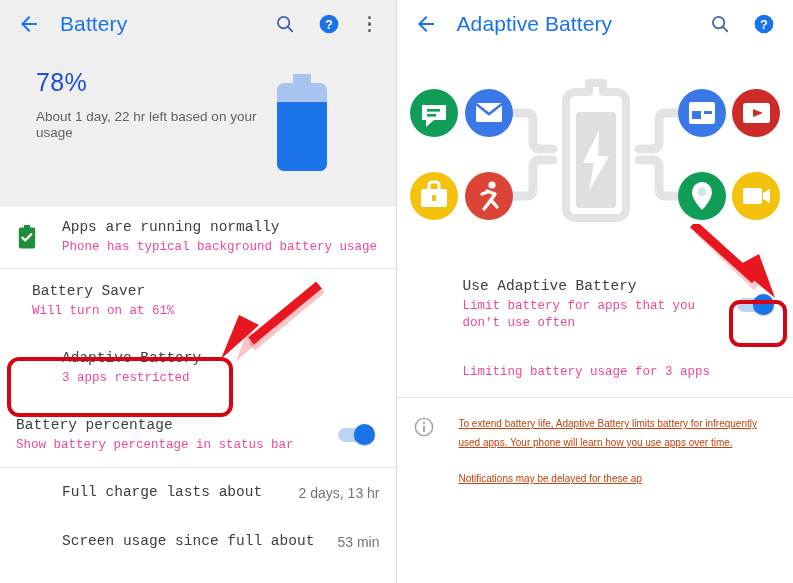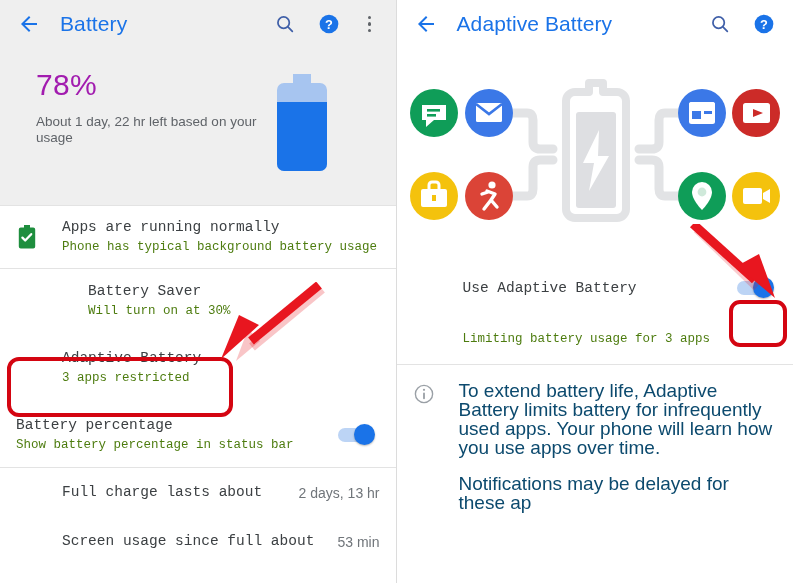--- a/index.html
+++ b/index.html
@@ -23,51 +23,51 @@
     font-size:21px;color:#1a73e8;font-weight:500;margin-left:14px;
     letter-spacing:.1px;white-space:nowrap;flex:1 1 auto;
   }
   .bar-actions{display:flex;align-items:center;gap:18px;padding-right:4px;}
   .act{width:26px;height:26px;display:flex;align-items:center;justify-content:center;cursor:pointer;}
   .dots{display:flex;flex-direction:column;align-items:center;justify-content:center;gap:3px;width:20px;height:24px;cursor:pointer;}
   .dots i{display:block;width:3.4px;height:3.4px;border-radius:50%;background:#5f6368;}
 
   
   .hero-left{background:#efefef;height:157px;position:relative;box-sizing:border-box;padding:22px 20px 0 36px;}
-  .pct{font-size:30px;color:#a21caf;font-weight:400;line-height:1;letter-spacing:.3px;}
+  .pct{font-size:25px;color:#1d4ed8;font-weight:400;line-height:1;letter-spacing:.3px;}
   .pct-sub{font-size:13.5px;color:#5f6368;line-height:16px;margin-top:14px;max-width:230px;}
   .batt-big{position:absolute;right:63px;top:18px;width:62px;height:110px;}
 
   
   .section{background:#fff;}
   .divider{height:1px;background:#e3e3e3;margin:0;}
   .row{display:flex;align-items:center;box-sizing:border-box;padding:0 16px 0 16px;position:relative;background:#fff;}
   .row .lead{width:46px;flex:0 0 46px;display:flex;align-items:center;justify-content:flex-start;}
   .row .body{flex:1 1 auto;min-width:0;font-family:Liberation Mono, monospace;}
   .row .title{font-size:14.5px;color:#3c4043;line-height:19px;}
-  .row .sub{font-size:12.5px;color:#4d7c0f;line-height:17px;margin-top:2px;}
+  .row .sub{font-size:12.5px;color:#ec4899;line-height:17px;margin-top:2px;}
   .row .value{font-size:14px;color:#70757a;white-space:nowrap;margin-left:12px;}
   .row.status{padding-top:12px;padding-bottom:12px;}
   .row.std{padding-top:13px;padding-bottom:13px;}
   .row.kv{padding-top:15px;padding-bottom:15px;padding-left:62px;align-items:center;}
 
   
   .toggle{width:42px;height:22px;position:relative;flex:0 0 42px;margin-left:10px;cursor:pointer;}
   .toggle .track{position:absolute;left:0;top:4px;width:34px;height:14px;border-radius:7px;background:#bcd4f5;}
   .toggle .knob{position:absolute;left:16px;top:0;width:21px;height:21px;border-radius:50%;background:#1a73e8;
      box-shadow:0 1px 2px rgba(0,0,0,.28);}
 
   
   .hero-right{height:215px;position:relative;background:#fff;}
   .illus{position:absolute;left:0;top:0;width:397px;height:215px;}
 
   
   .info{display:flex;padding:16px 18px 0 16px;box-sizing:border-box;}
   .info .ic{width:46px;flex:0 0 46px;display:flex;justify-content:flex-start;padding-top:2px;}
-  .info .txt{flex:1 1 auto;font-size:19px;color:#0c4a6e;line-height:19px;}
+  .info .txt{flex:1 1 auto;font-size:10px;color:#c2410c;line-height:19px;text-decoration:underline;}
   .info .txt p{margin:0;}
   .info .txt p + p{margin-top:17px;}
   .hl-box{
     position:absolute;border:4px solid #d40511;border-radius:12px;pointer-events:none;
     box-sizing:border-box;
   }
   .arrow-svg{position:absolute;pointer-events:none;}
 </style>
 </head>
 <body>
@@ -131,24 +131,24 @@
           </svg>
         </div>
         <div class="body">
           <div class="title">Apps are running normally</div>
           <div class="sub">Phone has typical background battery usage</div>
         </div>
       </div>
 
       <div class="divider"></div>
 
-      <div class="row std" style="padding-left:88px;">
+      <div class="row std" style="padding-left:32px;">
         <div class="body">
           <div class="title">Battery Saver</div>
-          <div class="sub">Will turn on at 30%</div>
+          <div class="sub">Will turn on at 61%</div>
         </div>
       </div>
 
       <div class="row std" style="padding-left:62px;padding-top:16px;padding-bottom:16px;">
         <div class="body">
           <div class="title">Adaptive Battery</div>
           <div class="sub">3 apps restricted</div>
         </div>
       </div>
 
@@ -277,20 +277,21 @@
           <rect x="346" y="140" width="19" height="16" rx="2" fill="#ffffff"></rect>
           <path d="M366 145 l7 -4 v14 l-7 -4 z" fill="#ffffff"></path>
         </g>
       </svg>
     </div>
 
     <div class="section">
       <div class="row std" style="padding-left:66px;padding-top:14px;padding-bottom:14px;padding-right:14px;">
         <div class="body">
           <div class="title">Use Adaptive Battery</div>
+          <div class="sub" style="max-width:235px;">Limit battery for apps that you don't use often</div>
         </div>
         <div class="toggle">
           <div class="track"></div>
           <div class="knob"></div>
         </div>
       </div>
 
       <div class="row std" style="padding-left:66px;padding-top:16px;padding-bottom:16px;">
         <div class="body">
           <div class="sub">Limiting battery usage for 3 apps</div>

